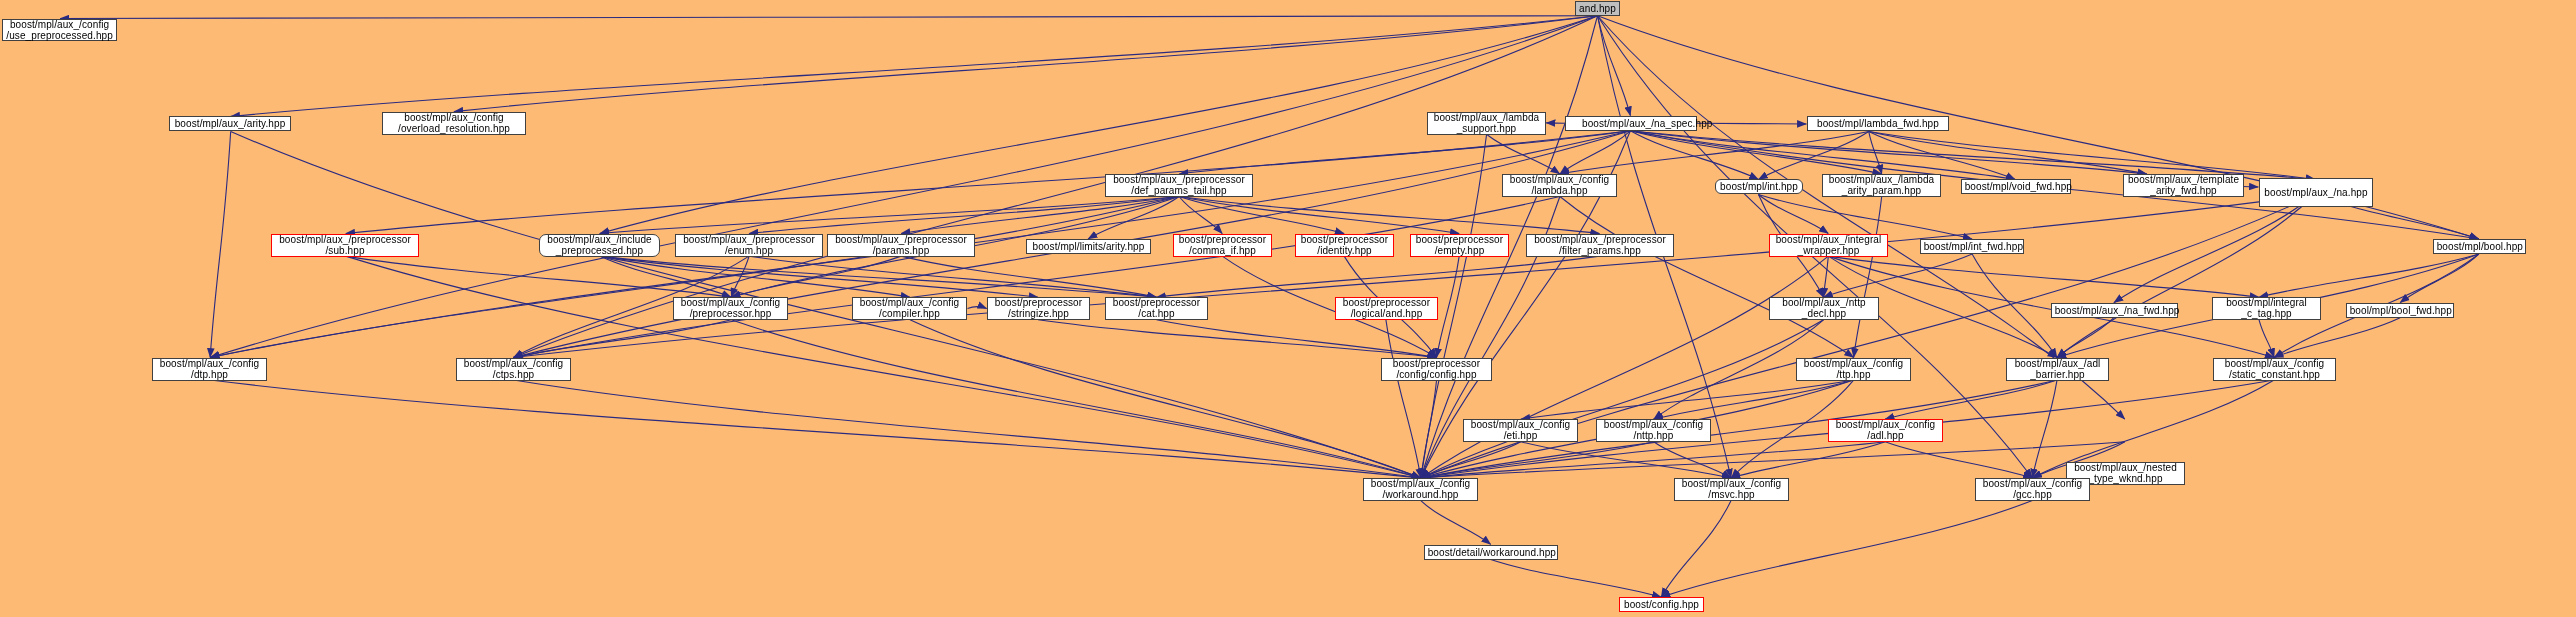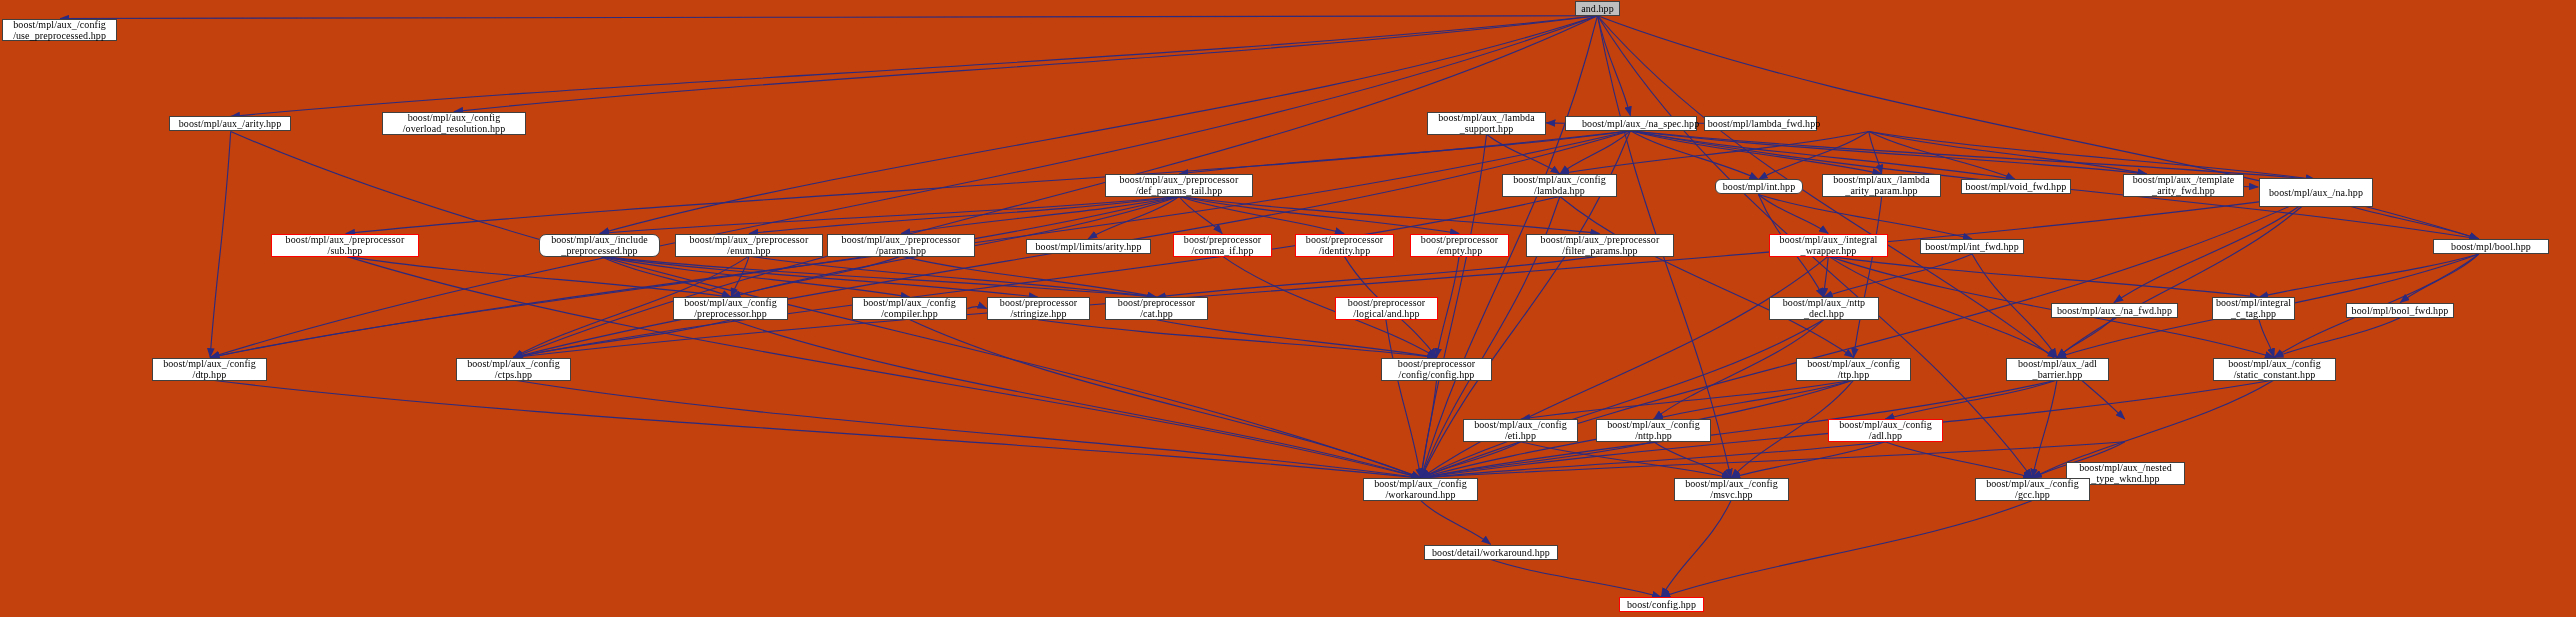--- a/index.html
+++ b/index.html
@@ -3,22 +3,22 @@
 <meta charset="utf-8">
 <style>
   html, body {
     margin: 0; padding: 0;
     background: #ffffff;
   }
   #graph-root {
     position: relative;
     width: 2576px;
     height: 617px;
-    background: #c2410c;
-    font-family: Liberation Serif, serif;
+    background: #fdba74;
+    font-family: Liberation Sans, sans-serif;
     overflow: hidden;
   }
   #edges-layer {
     position: absolute;
     left: 0; top: 0;
     width: 2576px; height: 617px;
     pointer-events: none;
   }
   #nodes-layer {
     position: absolute;
@@ -192,33 +192,33 @@
   <div id="nodes-layer">
       <div class="gnode root" style="left: 1575px; top: 0.7px; width: 45px; height: 15px;"><span class="lbl">and.hpp</span></div>
       <div class="gnode" style="left: 2.1px; top: 18.5px; width: 115px; height: 22.6px;"><span class="lbl">boost/mpl/aux_/config
 /use_preprocessed.hpp</span></div>
       <div class="gnode" style="left: 1565px; top: 116px; width: 132px; height: 15px; padding-left: 16px;"><span class="lbl">boost/mpl/aux_/na_spec.hpp</span></div>
       <div class="gnode" style="left: 169px; top: 116px; width: 122px; height: 15px;"><span class="lbl">boost/mpl/aux_/arity.hpp</span></div>
       <div class="gnode" style="left: 382px; top: 112px; width: 144px; height: 22.6px;"><span class="lbl">boost/mpl/aux_/config
 /overload_resolution.hpp</span></div>
       <div class="gnode" style="left: 1427px; top: 112px; width: 119px; height: 22.6px;"><span class="lbl">boost/mpl/aux_/lambda
 _support.hpp</span></div>
-      <div class="gnode" style="left: 1704px; top: 116px; width: 113px; height: 15px;"><span class="lbl">boost/mpl/lambda_fwd.hpp</span></div>
+      <div class="gnode" style="left: 1807px; top: 116px; width: 142px; height: 15px;"><span class="lbl">boost/mpl/lambda_fwd.hpp</span></div>
       <div class="gnode" style="left: 1105px; top: 174px; width: 148px; height: 22.6px;"><span class="lbl">boost/mpl/aux_/preprocessor
 /def_params_tail.hpp</span></div>
       <div class="gnode" style="left: 1502px; top: 174px; width: 115px; height: 22.6px;"><span class="lbl">boost/mpl/aux_/config
 /lambda.hpp</span></div>
       <div class="gnode" style="left: 1715px; top: 179px; width: 88px; height: 15px; border-radius: 6px;"><span class="lbl">boost/mpl/int.hpp</span></div>
       <div class="gnode" style="left: 1822px; top: 174px; width: 119px; height: 22.6px;"><span class="lbl">boost/mpl/aux_/lambda
 _arity_param.hpp</span></div>
       <div class="gnode" style="left: 1961px; top: 179px; width: 110px; height: 15px;"><span class="lbl">boost/mpl/void_fwd.hpp</span></div>
       <div class="gnode" style="left: 2087px; top: 174px; width: 121px; height: 22.6px; margin-left: 36px;"><span class="lbl">boost/mpl/aux_/template
 _arity_fwd.hpp</span></div>
       <div class="gnode" style="left: 2259px; top: 178px; width: 114px; height: 29px;"><span class="lbl">boost/mpl/aux_/na.hpp</span></div>
-      <div class="gnode" style="left: 2433px; top: 239px; width: 116px; height: 15px;"><span class="lbl">boost/mpl/bool.hpp</span></div>
+      <div class="gnode" style="left: 2433px; top: 239px; width: 93px; height: 15px;"><span class="lbl">boost/mpl/bool.hpp</span></div>
       <div class="gnode redborder" style="left: 271px; top: 234px; width: 148px; height: 22.6px;"><span class="lbl">boost/mpl/aux_/preprocessor
 /sub.hpp</span></div>
       <div class="gnode" style="left: 539px; top: 234px; width: 121px; height: 22.6px; border-radius: 7px;"><span class="lbl">boost/mpl/aux_/include
 _preprocessed.hpp</span></div>
       <div class="gnode" style="left: 675px; top: 234px; width: 148px; height: 22.6px;"><span class="lbl">boost/mpl/aux_/preprocessor
 /enum.hpp</span></div>
       <div class="gnode" style="left: 827px; top: 234px; width: 148px; height: 22.6px;"><span class="lbl">boost/mpl/aux_/preprocessor
 /params.hpp</span></div>
       <div class="gnode" style="left: 1026px; top: 239px; width: 125px; height: 15px;"><span class="lbl">boost/mpl/limits/arity.hpp</span></div>
       <div class="gnode redborder" style="left: 1173px; top: 234px; width: 99px; height: 22.6px;"><span class="lbl">boost/preprocessor
@@ -235,24 +235,24 @@
       <div class="gnode" style="left: 673px; top: 297px; width: 115px; height: 22.6px;"><span class="lbl">boost/mpl/aux_/config
 /preprocessor.hpp</span></div>
       <div class="gnode" style="left: 852px; top: 297px; width: 115px; height: 22.6px;"><span class="lbl">boost/mpl/aux_/config
 /compiler.hpp</span></div>
       <div class="gnode" style="left: 987px; top: 297px; width: 103px; height: 22.6px;"><span class="lbl">boost/preprocessor
 /stringize.hpp</span></div>
       <div class="gnode" style="left: 1105px; top: 297px; width: 103px; height: 22.6px;"><span class="lbl">boost/preprocessor
 /cat.hpp</span></div>
       <div class="gnode redborder" style="left: 1335px; top: 297px; width: 103px; height: 22.6px;"><span class="lbl">boost/preprocessor
 /logical/and.hpp</span></div>
-      <div class="gnode" style="left: 1769px; top: 297px; width: 110px; height: 22.6px;"><span class="lbl">boost/mpl/aux_/nttp
+      <div class="gnode" style="left: 1769px; top: 297px; width: 110px; height: 22.6px;"><span class="lbl">bool/mpl/aux_/nttp
 _decl.hpp</span></div>
       <div class="gnode" style="left: 2051px; top: 303px; width: 127px; height: 15px;"><span class="lbl">boost/mpl/aux_/na_fwd.hpp</span></div>
-      <div class="gnode" style="left: 2212px; top: 297px; width: 83px; height: 22.6px;"><span class="lbl">boost/mpl/integral
+      <div class="gnode" style="left: 2212px; top: 297px; width: 109px; height: 22.6px;"><span class="lbl">boost/mpl/integral
 _c_tag.hpp</span></div>
       <div class="gnode" style="left: 2346px; top: 303px; width: 108px; height: 15px;"><span class="lbl">bool/mpl/bool_fwd.hpp</span></div>
       <div class="gnode" style="left: 152px; top: 358px; width: 115px; height: 22.6px;"><span class="lbl">boost/mpl/aux_/config
 /dtp.hpp</span></div>
       <div class="gnode" style="left: 456px; top: 358px; width: 115px; height: 22.6px;"><span class="lbl">boost/mpl/aux_/config
 /ctps.hpp</span></div>
       <div class="gnode" style="left: 1381px; top: 358px; width: 111px; height: 22.6px;"><span class="lbl">boost/preprocessor
 /config/config.hpp</span></div>
       <div class="gnode" style="left: 1796px; top: 358px; width: 115px; height: 22.6px;"><span class="lbl">boost/mpl/aux_/config
 /ttp.hpp</span></div>

